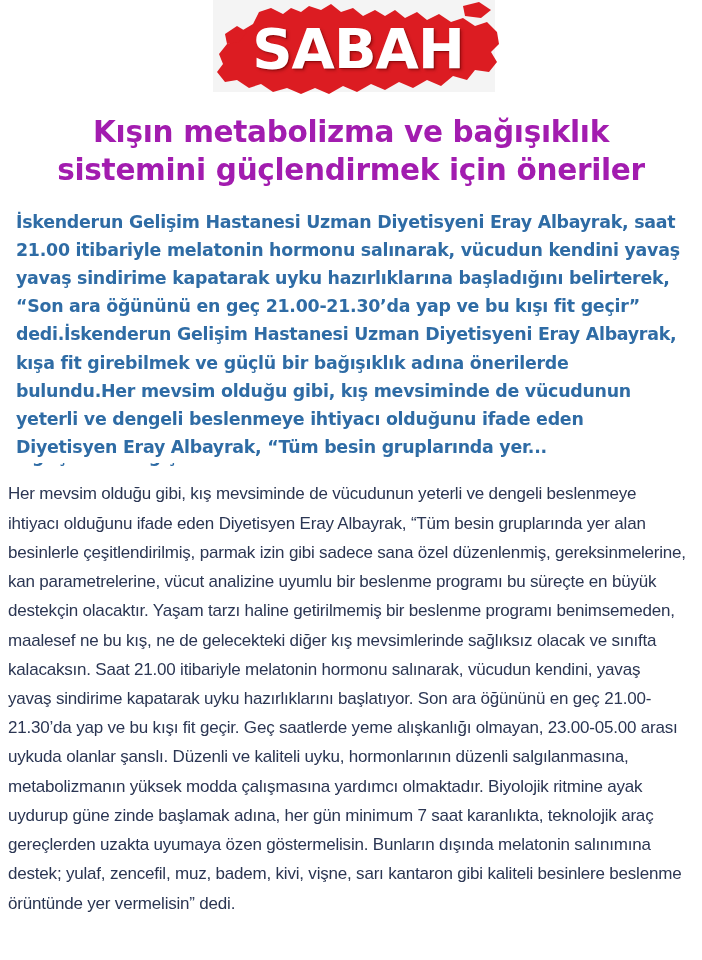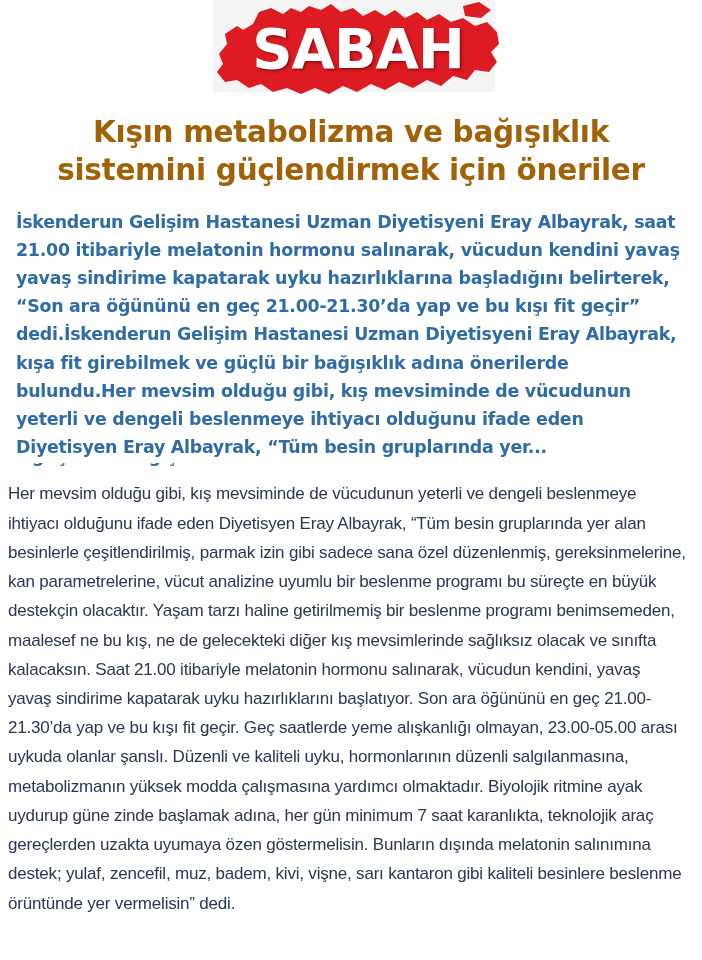--- a/index.html
+++ b/index.html
@@ -64,21 +64,21 @@
        2px 2px 3px rgba(90,0,0,.40);
     user-select: none;
     padding-bottom: 8px;
     box-sizing: border-box;
   }
 
   
   .headline {
     margin: 8px 36px 0 36px;
     text-align: center;
-    color: #a16207;
+    color: #a21caf;
     font-family: "DejaVu Sans", sans-serif;
     font-weight: bold;
     font-size: 29.5px;
     line-height: 1.30;
     letter-spacing: -0.3px;
   }
 
   
   .summary {
     margin: 18px 22px 0 16px;

